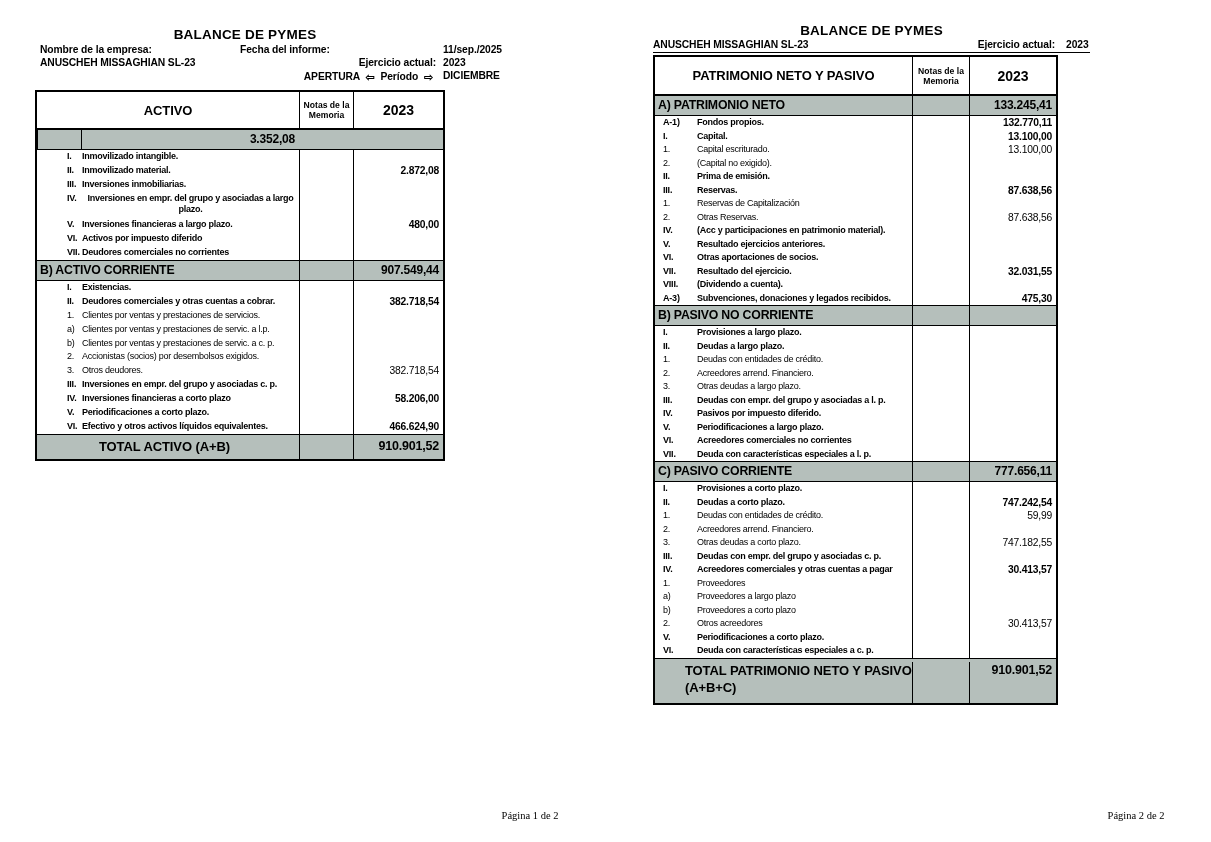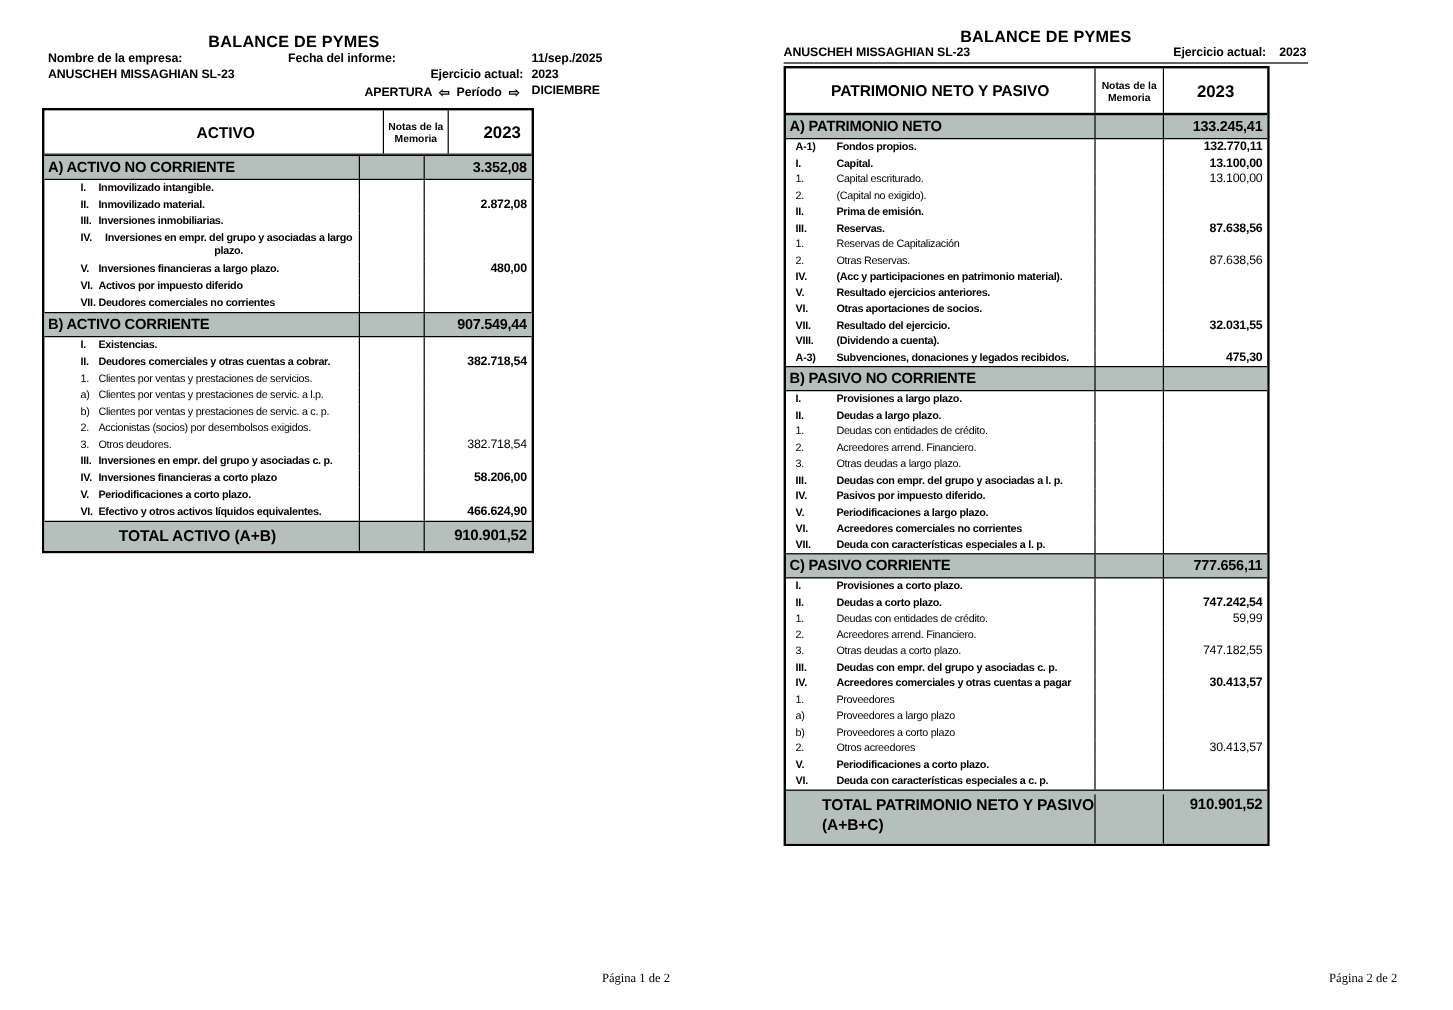--- a/index.html
+++ b/index.html
@@ -29,21 +29,21 @@
 
   .bal-table { position:absolute; border:2px solid #000; background:#fff; }
   #tbl1 { left:35px;  top:90px; width:410px; }
   #tbl2 { left:653px; top:55px; width:405px; }
 
   .hrow, .row { display:grid; }
   #tbl1 .hrow, #tbl1 .row { grid-template-columns:45px 217px 55px 89px; }
   #tbl2 .hrow, #tbl2 .row { grid-template-columns:42px 215px 58px 86px; }
 
   .hrow { border-bottom:1.5px solid #000; }
-  #tbl1 .hrow { height:37px;padding-left:20px; } #tbl2 .hrow { height:38px; }
+  #tbl1 .hrow { height:37px; } #tbl2 .hrow { height:38px; }
   .hname { grid-column:1/3; display:flex; align-items:center; justify-content:center;
            font-weight:bold; font-size:13px; letter-spacing:-0.1px; }
   .hnotes { display:flex; align-items:center; justify-content:center; text-align:center;
            font-weight:bold; font-size:8.6px; line-height:10px;
            border-left:1.5px solid #000; border-right:1.5px solid #000; padding:0 2px; }
   .hyear { display:flex; align-items:center; justify-content:center; font-weight:bold; font-size:14px; }
 
   .notes { border-left:1.5px solid #000; border-right:1.5px solid #000; }
 
   #tbl1 .row { min-height:13.9px; }
@@ -95,21 +95,20 @@
     <span class="arrow">⇨</span>
   </div>
   <div class="meta" id="m-period-to">DICIEMBRE</div>
   <div class="bal-table" id="tbl1">
       <div class="hrow">
         <div class="hname">ACTIVO</div>
         <div class="hnotes">Notas de la Memoria</div>
         <div class="hyear">2023</div>
       </div>
       <div class="row section">
-        <div class="slbl">A) ACTIVO NO CORRIENTE</div>
         <div class="notes"></div>
         <div class="val">3.352,08</div>
       </div>
       <div class="row bold">
         <div class="num">I.</div>
         <div class="lbl">Inmovilizado intangible.</div>
         <div class="notes"></div>
         <div class="val"></div>
       </div>
       <div class="row bold">

